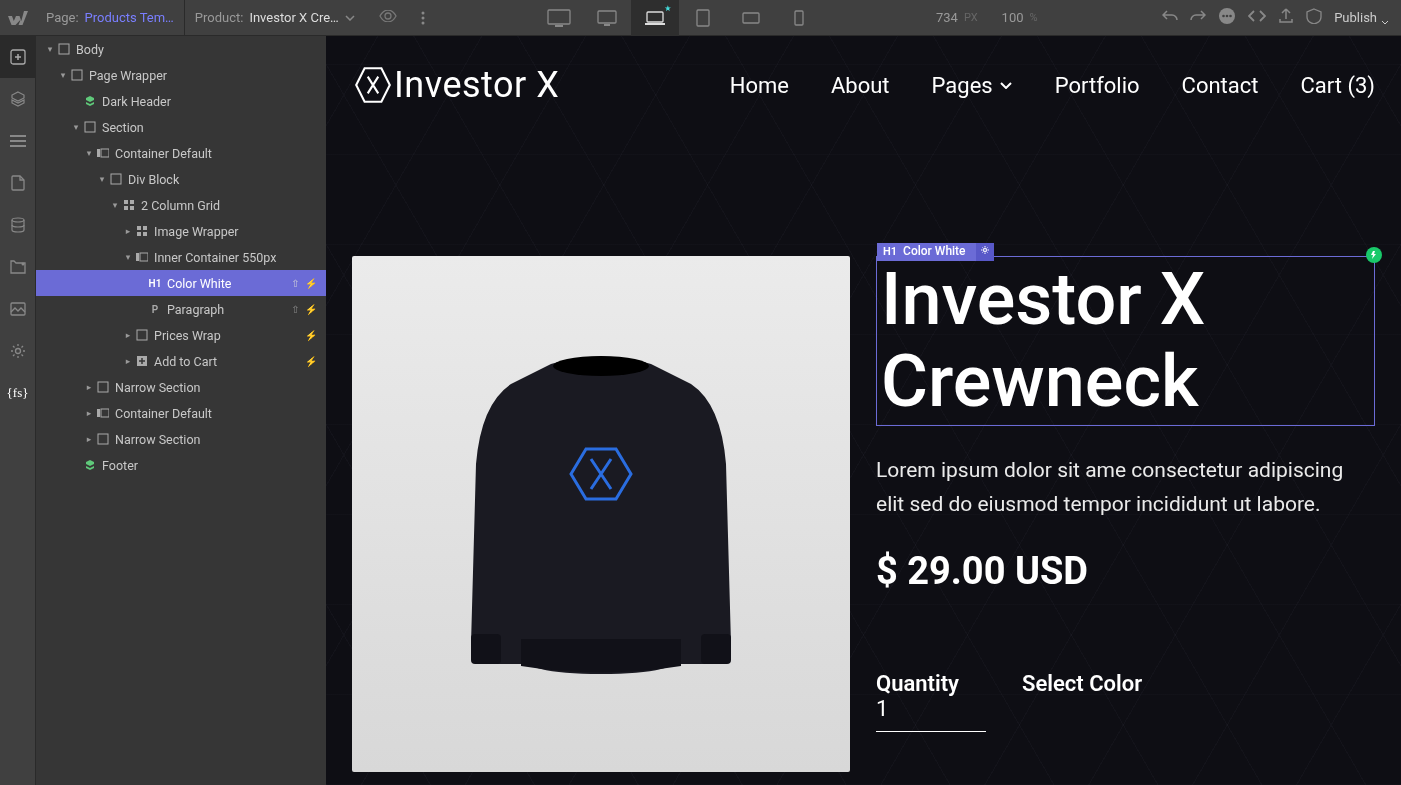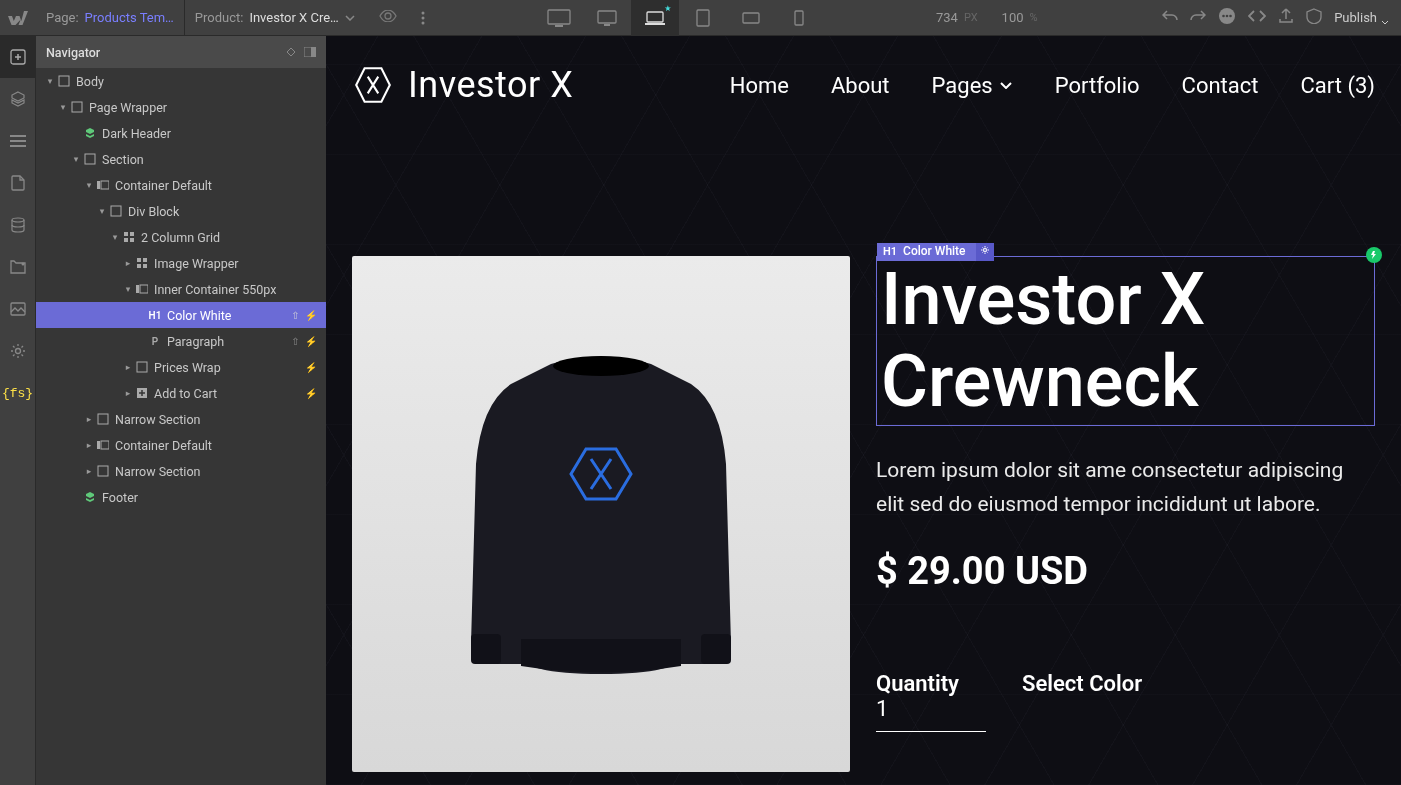--- a/index.html
+++ b/index.html
@@ -49,21 +49,21 @@
 
 .canvas-wrap { flex: 1; background: #1e1e1e; overflow: hidden; position: relative; }
 .site { width: 100%; height: 100%; background: #0e0e14; position: relative; overflow: hidden; }
 .site-bg { position: absolute; inset: 0; background:
   repeating-linear-gradient(60deg, rgba(80,80,100,0.08) 0 1px, transparent 1px 90px),
   repeating-linear-gradient(-60deg, rgba(80,80,100,0.08) 0 1px, transparent 1px 90px),
   repeating-linear-gradient(0deg, rgba(80,80,100,0.05) 0 1px, transparent 1px 90px),
   #0e0e14; }
 .site-inner { position: relative; padding: 28px 26px; }
 .site-header { display: flex; align-items: center; gap: 18px; }
-.brand { display: flex; align-items: center; gap: 14px; color: #fff; font-size: 36px; font-weight: 400; letter-spacing: 0.5px; }
+.brand { display: flex; align-items: center; color: #fff; font-size: 36px; font-weight: 400; letter-spacing: 0.5px; }
 .brand svg { width: 42px; height: 42px; }
 .nav { margin-left: auto; display: flex; gap: 42px; color: #fff; font-size: 22px; align-items: center; }
 .nav .item { display: flex; align-items: center; gap: 6px; }
 
 .product-row { display: flex; gap: 26px; margin-top: 150px; align-items: flex-start; }
 .prod-img { width: 498px; height: 516px; background: linear-gradient(180deg,#ebebeb,#d8d8d8); border-radius: 2px; display: flex; align-items: center; justify-content: center; position: relative; }
 .sweater { width: 320px; height: 340px; position: relative; }
 .prod-info { flex: 1; color: #fff; position: relative; }
 
 .sel-tag { position: absolute; top: -14px; left: 0; background: #6b6bd6; color: #fff; font-size: 12px; padding: 2px 6px; display: flex; align-items: center; gap: 6px; z-index: 3;}
@@ -237,37 +237,25 @@
           <path d="M1 10l4-4 3 3 3-3 4 4" fill="none" stroke="#888" stroke-width="1.3"></path>
         </svg>
       </div>
     <div class="r">
         <svg width="16" height="16" viewBox="0 0 16 16">
           <circle cx="8" cy="8" r="2.5" fill="none" stroke="#888" stroke-width="1.3"></circle>
           <path d="M8 1v2M8 13v2M1 8h2M13 8h2M3 3l1.5 1.5M11.5 11.5L13 13M13 3l-1.5 1.5M4.5 11.5L3 13" stroke="#888" stroke-width="1.3"></path>
         </svg>
       </div>
     <div class="r">
-        <span style="font-family:Liberation Mono, monospace;color:#fde047;font-size:13px">{fs}</span>
+        <span style="font-family:Liberation Serif, serif;color:#ffffff;font-size:13px">{fs}</span>
       </div>
   </div>
 
   <div class="navigator">
-    <div class="nav-head">
-      <span>Navigator</span>
-      <div class="right">
-        <span><svg width="10" height="10" viewBox="0 0 10 10">
-              <path d="M1 5l4 4M1 5l4-4M9 5l-4 4M9 5l-4-4" stroke="#888" fill="none"></path>
-            </svg></span>
-        <span><svg width="12" height="10" viewBox="0 0 12 10">
-              <rect x="0" y="0" width="12" height="10" fill="none" stroke="#888"></rect>
-              <rect x="7" y="0" width="5" height="10" fill="#888"></rect>
-            </svg></span>
-      </div>
-    </div>
     <div class="nav-tree" id="nav-tree">
         <div class="node">
           <span class="indent" style="width:8px"></span>
           <span class="caret">▾</span>
           <span class="ico ">
             <svg width="12" height="12" viewBox="0 0 12 12">
               <rect x="1" y="1" width="10" height="10" fill="none" stroke="#aaa"></rect>
             </svg>
           </span>
           <span class="label">Body</span>

